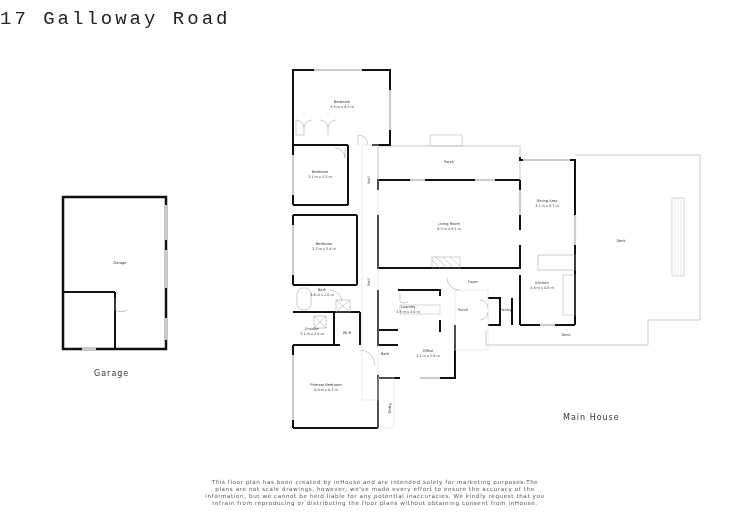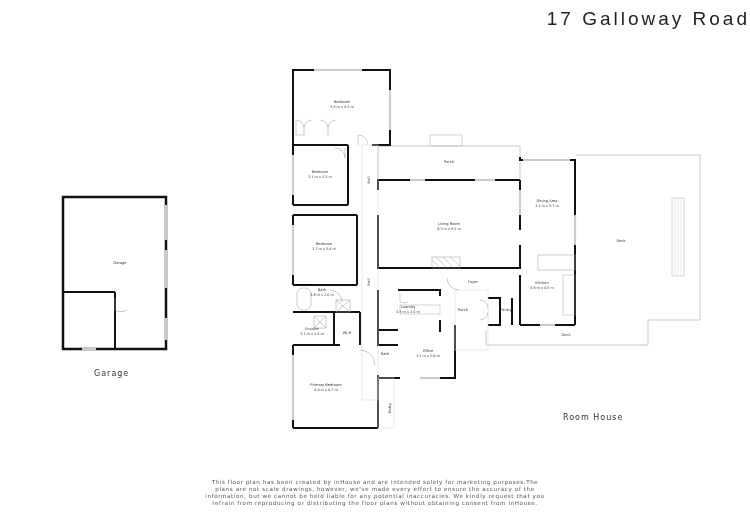--- a/index.html
+++ b/index.html
@@ -1,17 +1,17 @@
 <!DOCTYPE html>
 <html><head>
 <meta charset="utf-8">
 <style>
   html, body { margin:0; padding:0; background:#ffffff; }
   body { width:750px; height:525px; position:relative; overflow:hidden; font-family:"DejaVu Sans", sans-serif; color:#222; }
-  .title { position:absolute; left:0; width:750px; top:8px; text-align:right; font-size:19px; letter-spacing:3px; color:#222; font-family:Liberation Sans, sans-serif; }
+  .title { position:absolute; left:0; width:750px; top:8px; text-align:left; font-size:19px; letter-spacing:3px; color:#222; font-family:Liberation Mono, monospace; }
   svg.plan { position:absolute; left:0; top:0; }
   .lbl { font-family:"DejaVu Sans", sans-serif; fill:#333; text-anchor:middle; }
   .room-name { font-size:3.6px; }
   .room-dim { font-size:3.4px; }
   .caption { position:absolute; font-size:8px; letter-spacing:1px; color:#333; }
   .disclaimer { position:absolute; left:205px; width:340px; top:479px; font-size:5.6px; line-height:7px; text-align:center; color:#555; letter-spacing:0.6px; }
 </style>
 </head>
 <body>
 
@@ -188,15 +188,15 @@
     <text class="lbl room-dim" x="542" y="289">3.6 m x 4.5 m</text>
 
     <text class="lbl room-name" x="621" y="242">Deck</text>
     <text class="lbl room-name" x="566" y="336">Deck</text>
 
     <text class="lbl room-name" x="120" y="264">Garage</text>
   </g>
 </svg>
 
 <div class="caption" style="left:94px; top:369px;">Garage</div>
-<div class="caption" style="left:563px; top:413px;">Room House</div>
+<div class="caption" style="left:563px; top:413px;">Main House</div>
 
 <div class="disclaimer">This floor plan has been created by inHouse and are intended solely for marketing purposes.The plans are not scale drawings, however, we've made every effort to ensure the accuracy of the information, but we cannot be held liable for any potential inaccuracies. We kindly request that you refrain from reproducing or distributing the floor plans without obtaining consent from inHouse.</div>
 
 </body></html>

